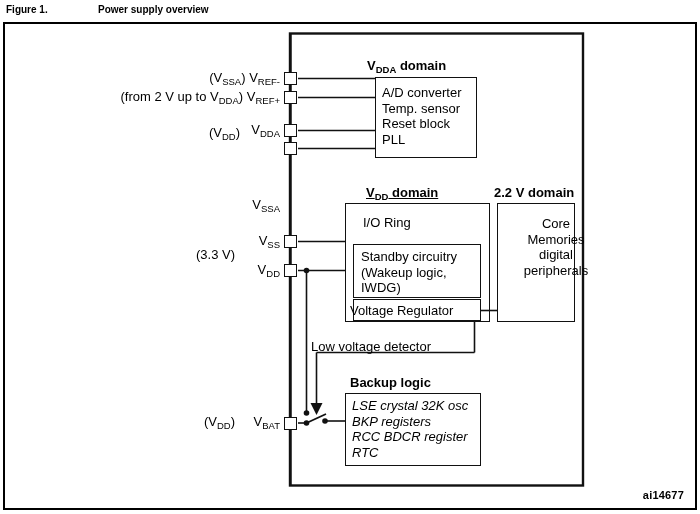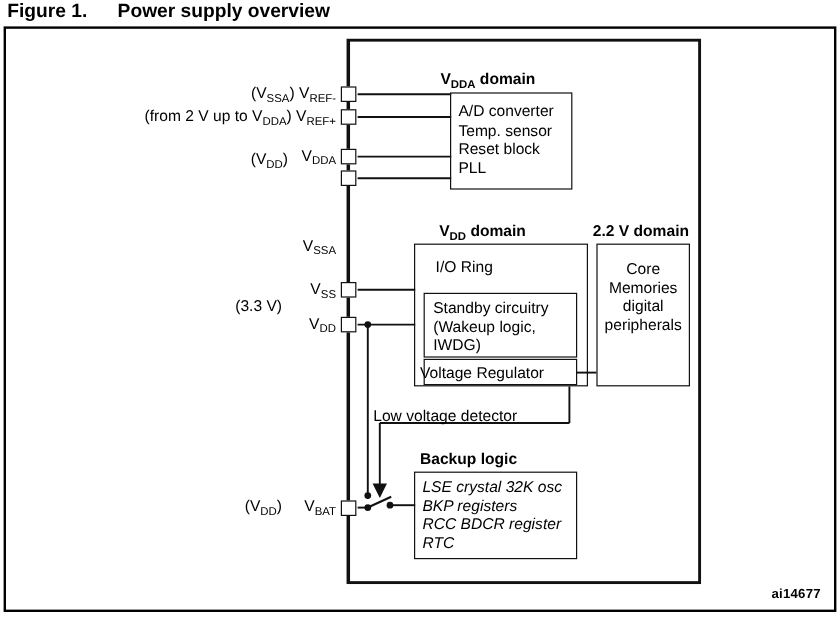--- a/index.html
+++ b/index.html
@@ -5,21 +5,21 @@
 <style>
   html,body{margin:0;padding:0;background:#ffffff;}
   body{
     width:700px;height:514px;position:relative;overflow:hidden;
     font-family:"Liberation Sans","DejaVu Sans",sans-serif;
     color:#000;
     -webkit-font-smoothing:antialiased;
   }
   #fig-title{
     position:absolute;left:6px;top:1px;width:690px;height:20px;
-    font-weight:bold;font-size:16px;line-height:18px;white-space:nowrap;
+    font-weight:bold;font-size:10px;line-height:18px;white-space:nowrap;
   }
   #fig-title .fignum{display:inline-block;width:92px;}
   #outer-frame{
     position:absolute;left:3px;top:22px;width:694px;height:488px;
     border:2px solid #000;box-sizing:border-box;
   }
   #diagram-canvas{
     position:absolute;left:0;top:0;width:700px;height:514px;
   }
   .lbl{position:absolute;white-space:nowrap;font-size:13px;line-height:13px;}
@@ -29,21 +29,21 @@
     position:absolute;white-space:nowrap;font-weight:bold;font-size:13px;line-height:13px;
   }
   .boxtitle sub{font-size:9.5px;vertical-align:baseline;position:relative;top:2.5px;}
   .blk{
     position:absolute;box-sizing:border-box;border:1.6px solid #111;background:transparent;
   }
   .blk.thin{border-width:1.3px;}
   .blktext{
     position:absolute;white-space:pre;font-size:13px;line-height:15.6px;
   }
-  .blktext.center{text-align:center;}
+  .blktext.center{text-align:center;padding-left:20px;}
   .pin{
     position:absolute;box-sizing:border-box;width:13px;height:13px;
     border:1.6px solid #111;background:#fff;
   }
   #credit{
     position:absolute;right:16px;top:489px;font-size:11px;font-weight:bold;
     letter-spacing:0.2px;
   }
 </style>
 </head>
@@ -135,21 +135,21 @@
 
 <div class="boxtitle" style="left:367px;top:59px;">
   <span>V</span><sub>DDA</sub><span> domain</span>
 </div>
 <div class="blk" style="left:375px;top:77px;width:102px;height:81px;"></div>
 <div class="blktext" style="left:382px;top:85px;width:95px;">A/D converter
 Temp. sensor
 Reset block
 PLL</div>
 
-<div class="boxtitle" style="left:366px;top:186px;">
+<div class="boxtitle" style="left:366px;top:186px;text-decoration:underline;">
   <span>V</span><sub>DD</sub><span> domain</span>
 </div>
 <div class="blk" style="left:345px;top:203px;width:145px;height:119px;"></div>
 <div class="blktext" style="left:363px;top:215px;">I/O Ring</div>
 
 <div class="blk thin" style="left:353px;top:244px;width:128px;height:54px;"></div>
 <div class="blktext" style="left:361px;top:249px;">Standby circuitry
 (Wakeup logic,
 IWDG)</div>
 

